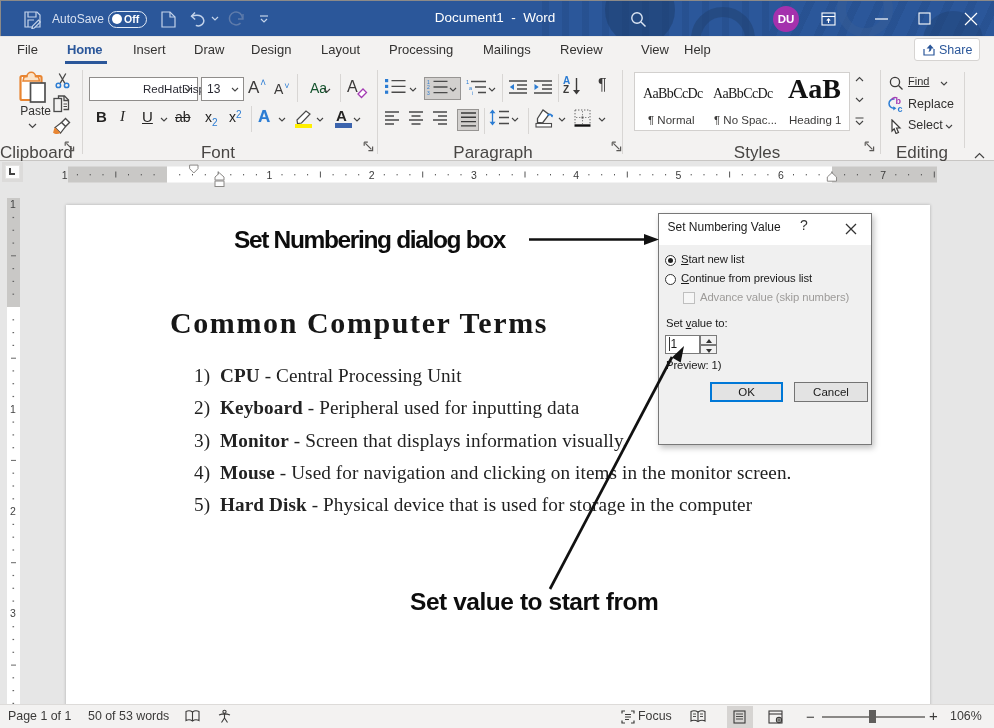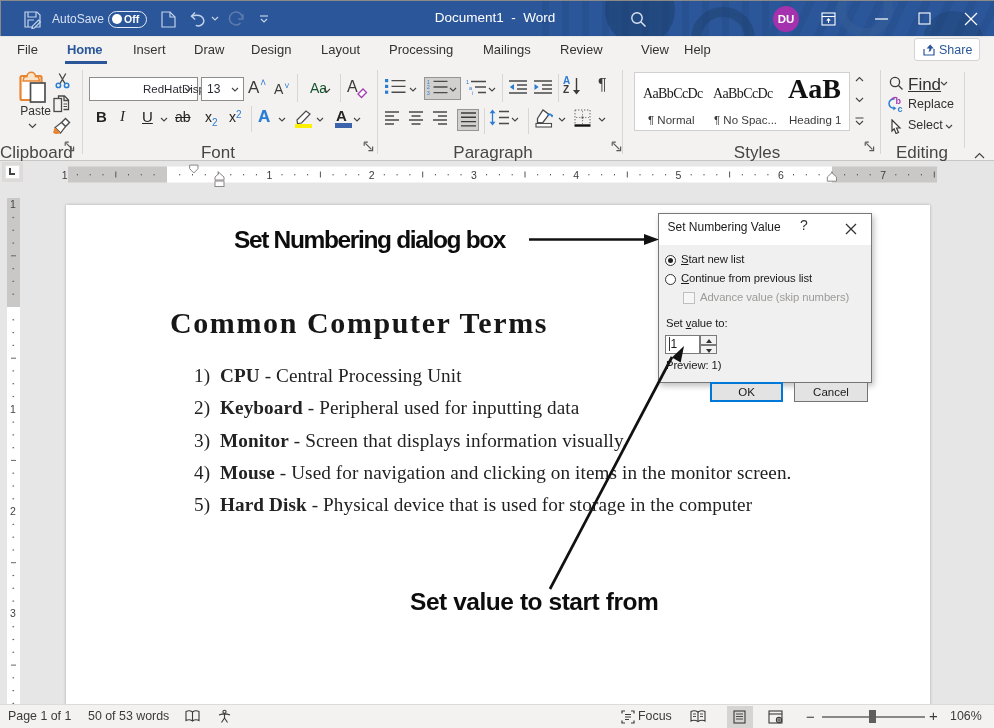--- a/index.html
+++ b/index.html
@@ -31,21 +31,21 @@
   #docarea { position:absolute; left:0; top:185px; width:994px; height:519px; background:#e6e6e6; overflow:hidden; }
   #page { position:absolute; left:66px; top:20px; width:864px; height:520px; background:#ffffff; box-shadow:0 0 3px rgba(0,0,0,0.25); }
 
   
   .anno { font-weight:bold; font-size:24.5px; color:#0d0d0d; }
   .li { position:absolute; left:194px; font-family:"Liberation Serif",serif; font-size:19.2px; color:#222; white-space:nowrap; letter-spacing:0.1px; }
   .li .num { display:inline-block; width:26px; }
   .li b { font-weight:bold; }
 
   
-  #dialog { position:absolute; left:658px; top:28px; width:214px; height:170px; background:#f0f0f0; border:1px solid #787878; box-shadow:2px 3px 6px rgba(0,0,0,0.25); z-index:20; }
+  #dialog { position:absolute; left:658px; top:28px; width:214px; height:232px; background:#f0f0f0; border:1px solid #787878; box-shadow:2px 3px 6px rgba(0,0,0,0.25); z-index:20; }
   #dialog::before { content:""; position:absolute; left:0; top:0; width:100%; height:31px; background:#ffffff; }
   .dlbl { font-size:11.3px; color:#1a1a1a; letter-spacing:-0.1px; }
   .radio { position:absolute; width:11px; height:11px; border:1px solid #333; border-radius:50%; background:#fff; }
   .radio.sel::after { content:""; position:absolute; left:2px; top:2px; width:5px; height:5px; border-radius:50%; background:#222; }
 
   
   #statusbar { position:absolute; left:0; top:704px; width:994px; height:24px; background:#f3f2f1; border-top:1px solid #dddbd9; font-size:12.4px; color:#3b3a39; }
   #statusbar span { position:absolute; top:0; line-height:23px; }
 </style>
 </head>
@@ -349,21 +349,21 @@
     <svg class="launch" style="left:864px" width="10" height="10" viewBox="0 0 10 10" fill="none" stroke="#5a5856" stroke-width="1">
       <path d="M1 1 h3 M1 1 v3 M2 2 l5 5 M8 4.5 V8 H4.5"></path>
     </svg>
     <div class="gsep" style="left:880px"></div>
     <div class="gsep" style="left:964px;top:8px;height:76px;"></div>
 
     <svg class="abs" style="left:889px;top:12px" width="15" height="15" viewBox="0 0 15 15" fill="none" stroke="#3b3a39" stroke-width="1.3">
       <circle cx="6" cy="6" r="4.6"></circle>
       <path d="M9.5 9.5 l4 4"></path>
     </svg>
-    <div class="abs" style="left:908px;top:11px;font-size:17px;color:#323130;text-decoration:underline;">Find</div>
+    <div class="abs" style="left:908px;top:11px;font-size:11px;color:#323130;text-decoration:underline;">Find</div>
     <svg class="abs" style="left:940px;top:17px" width="8" height="6" viewBox="0 0 8 6" fill="none" stroke="#444" stroke-width="1.1">
       <path d="M1 1 l3 3 3-3"></path>
     </svg>
     <svg class="abs" style="left:887px;top:32px" width="18" height="16" viewBox="0 0 18 16" fill="none">
       <text x="8.5" y="8" font-size="9" font-weight="bold" fill="#a43bb3" font-family="Liberation Sans">b</text>
       <text x="10.5" y="15.5" font-size="9" font-weight="bold" fill="#2b7cd3" font-family="Liberation Sans">c</text>
       <path d="M7.5 3.2 C4.5 2.6 2 4.8 2 7.6 C2 10.4 4.3 12.4 7.5 12.2" stroke="#2b7cd3" stroke-width="1.5"></path>
       <path d="M6.3 14.4 l3-2.1 -3-2.1 z" fill="#2b7cd3"></path>
       <path d="M4.5 3.8 C5.5 2 7.5 1.2 9 1.6" stroke="#a43bb3" stroke-width="1.4"></path>
     </svg>

